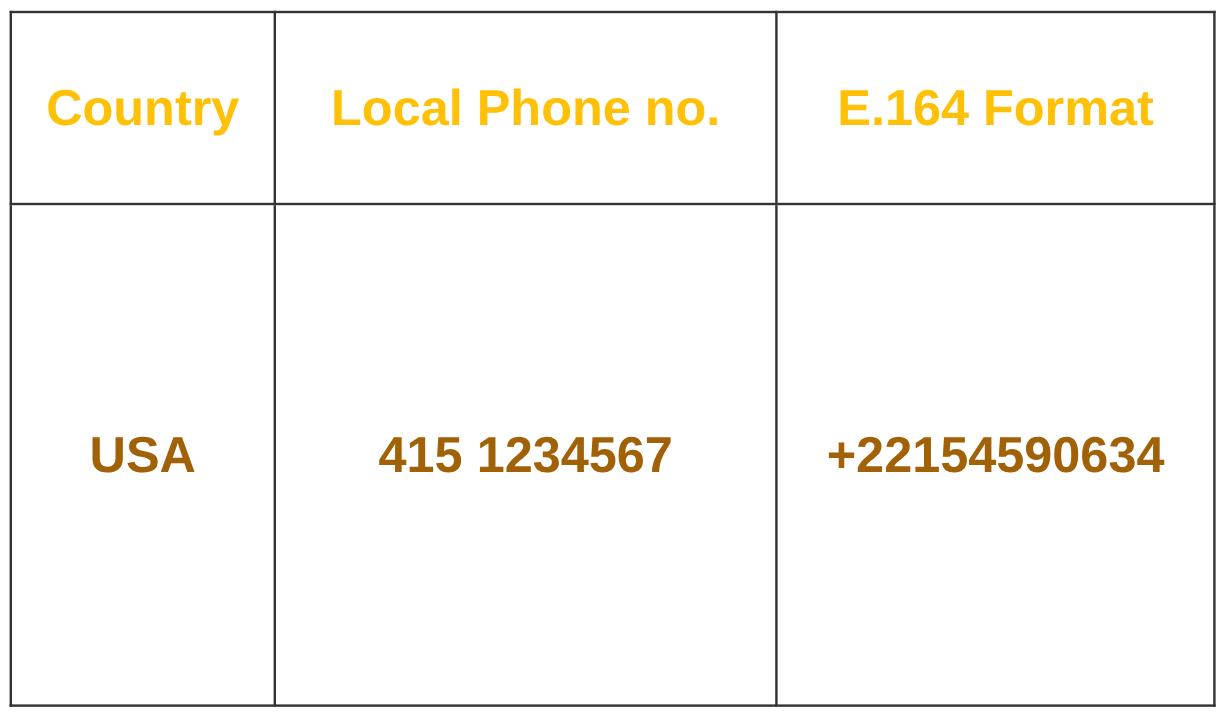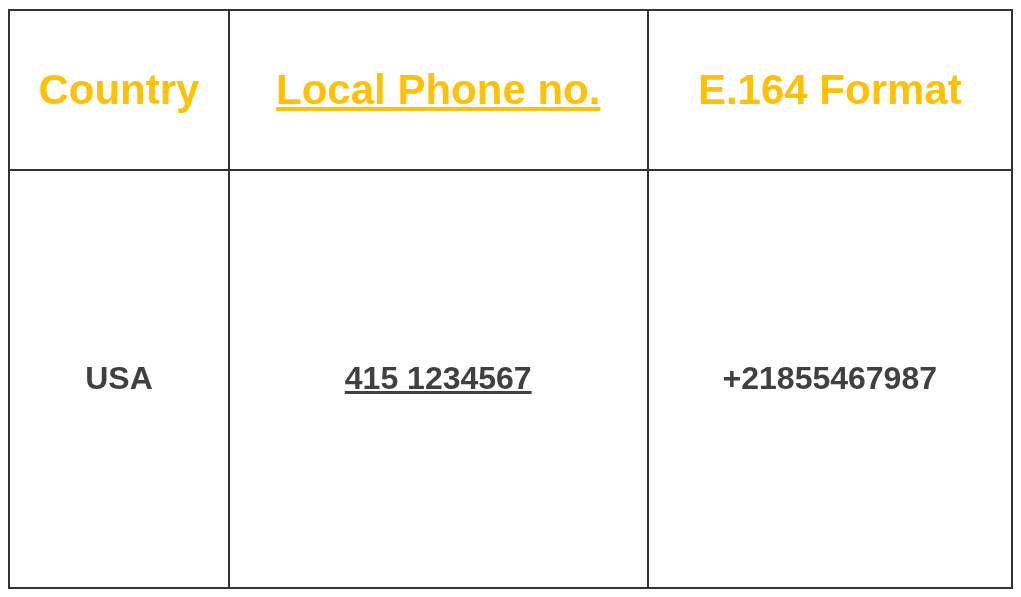--- a/index.html
+++ b/index.html
@@ -42,33 +42,32 @@
 
     th {
       color: #FFC107;
       font-size: 42px;
       font-weight: 900;
       height: 160px;
       border-radius: 25px;
     }
 
     td {
-      color: #404040;
-      font-size: 32px;
+      color: #a16207;
+      font-size: 42px;
       font-weight: 900;
       height: 140px;
     }
 
     .col-country {
       width: 220px;
     }
 
     .col-local {
       width: 420px;
-      text-decoration: underline;
     }
 
     .col-e164 {
       width: 365px;
     }
   </style>
 </head>
 <body>
 
 <div class="table-container">
@@ -77,17 +76,17 @@
       <tr>
         <th class="col-country">Country</th>
         <th class="col-local">Local Phone no.</th>
         <th class="col-e164">E.164 Format</th>
       </tr>
     </thead>
     <tbody>
       <tr>
         <td class="col-country">USA</td>
         <td class="col-local">415 1234567</td>
-        <td class="col-e164">+21855467987</td>
+        <td class="col-e164">+22154590634</td>
       </tr>
     </tbody>
   </table>
 </div>
 
 </body></html>

